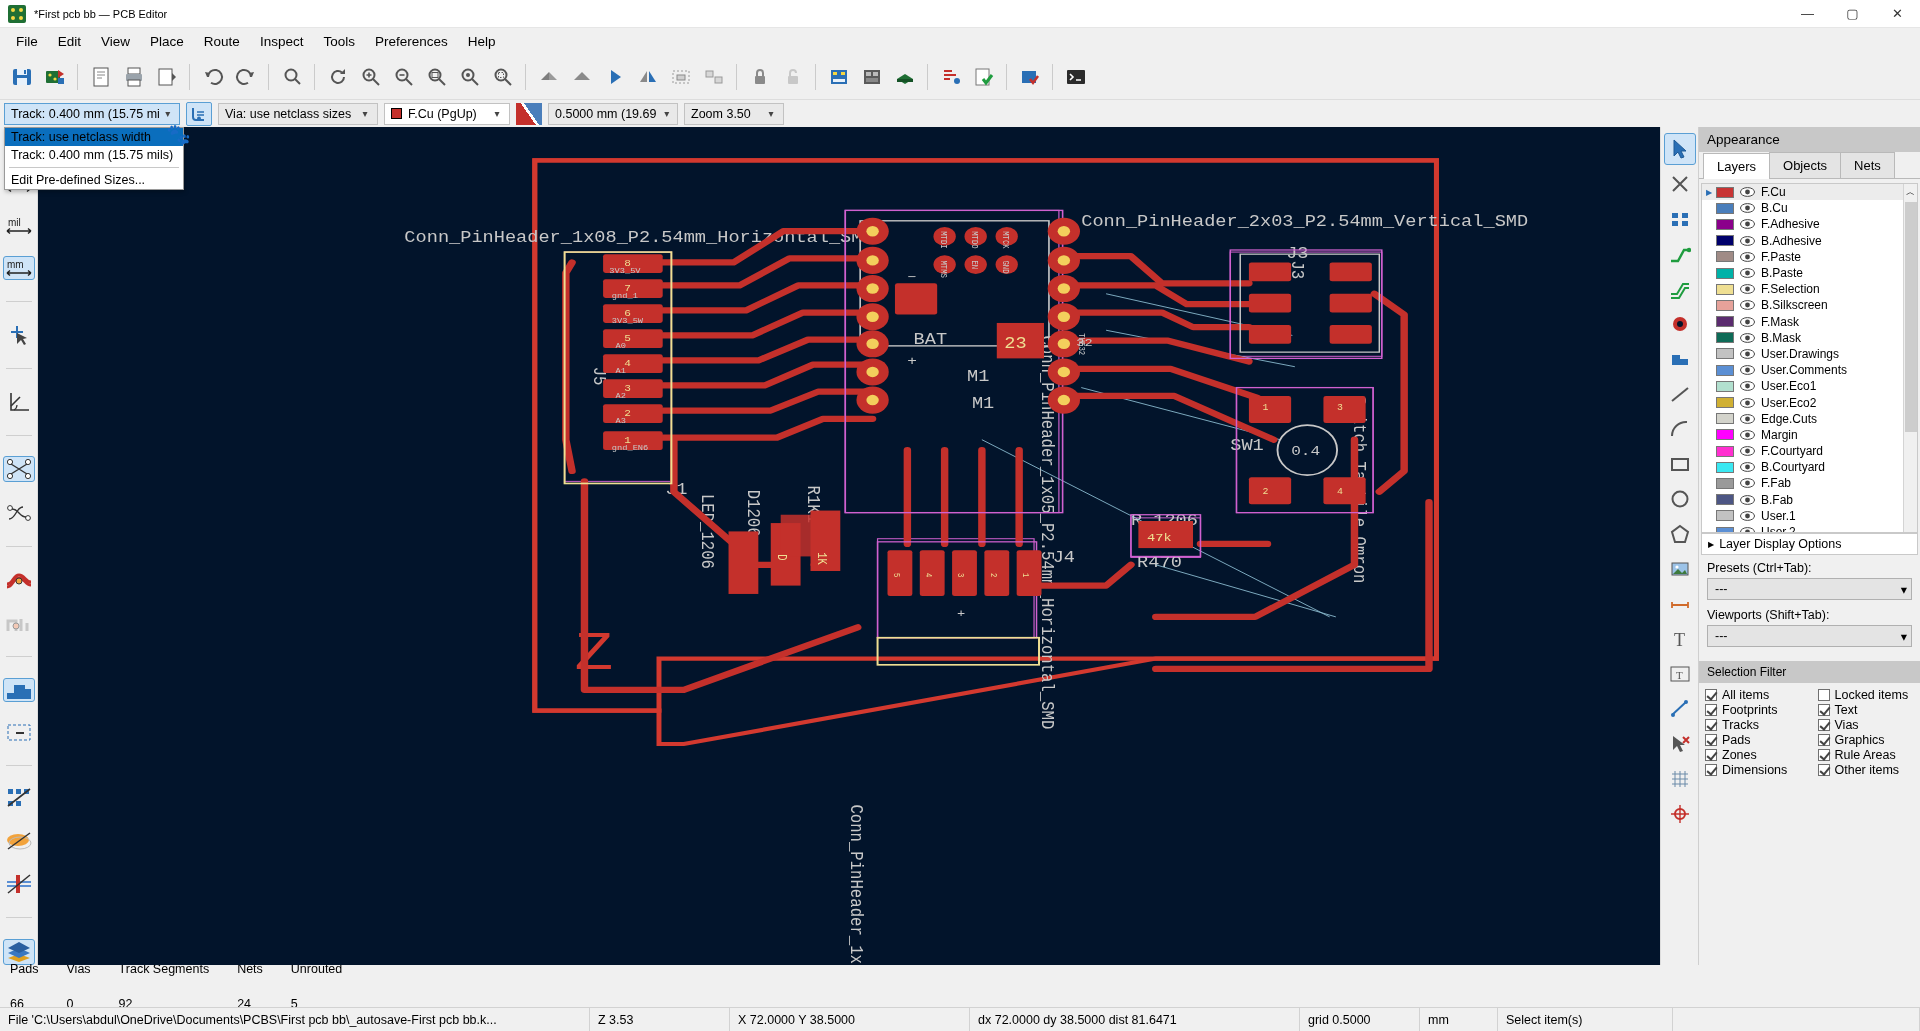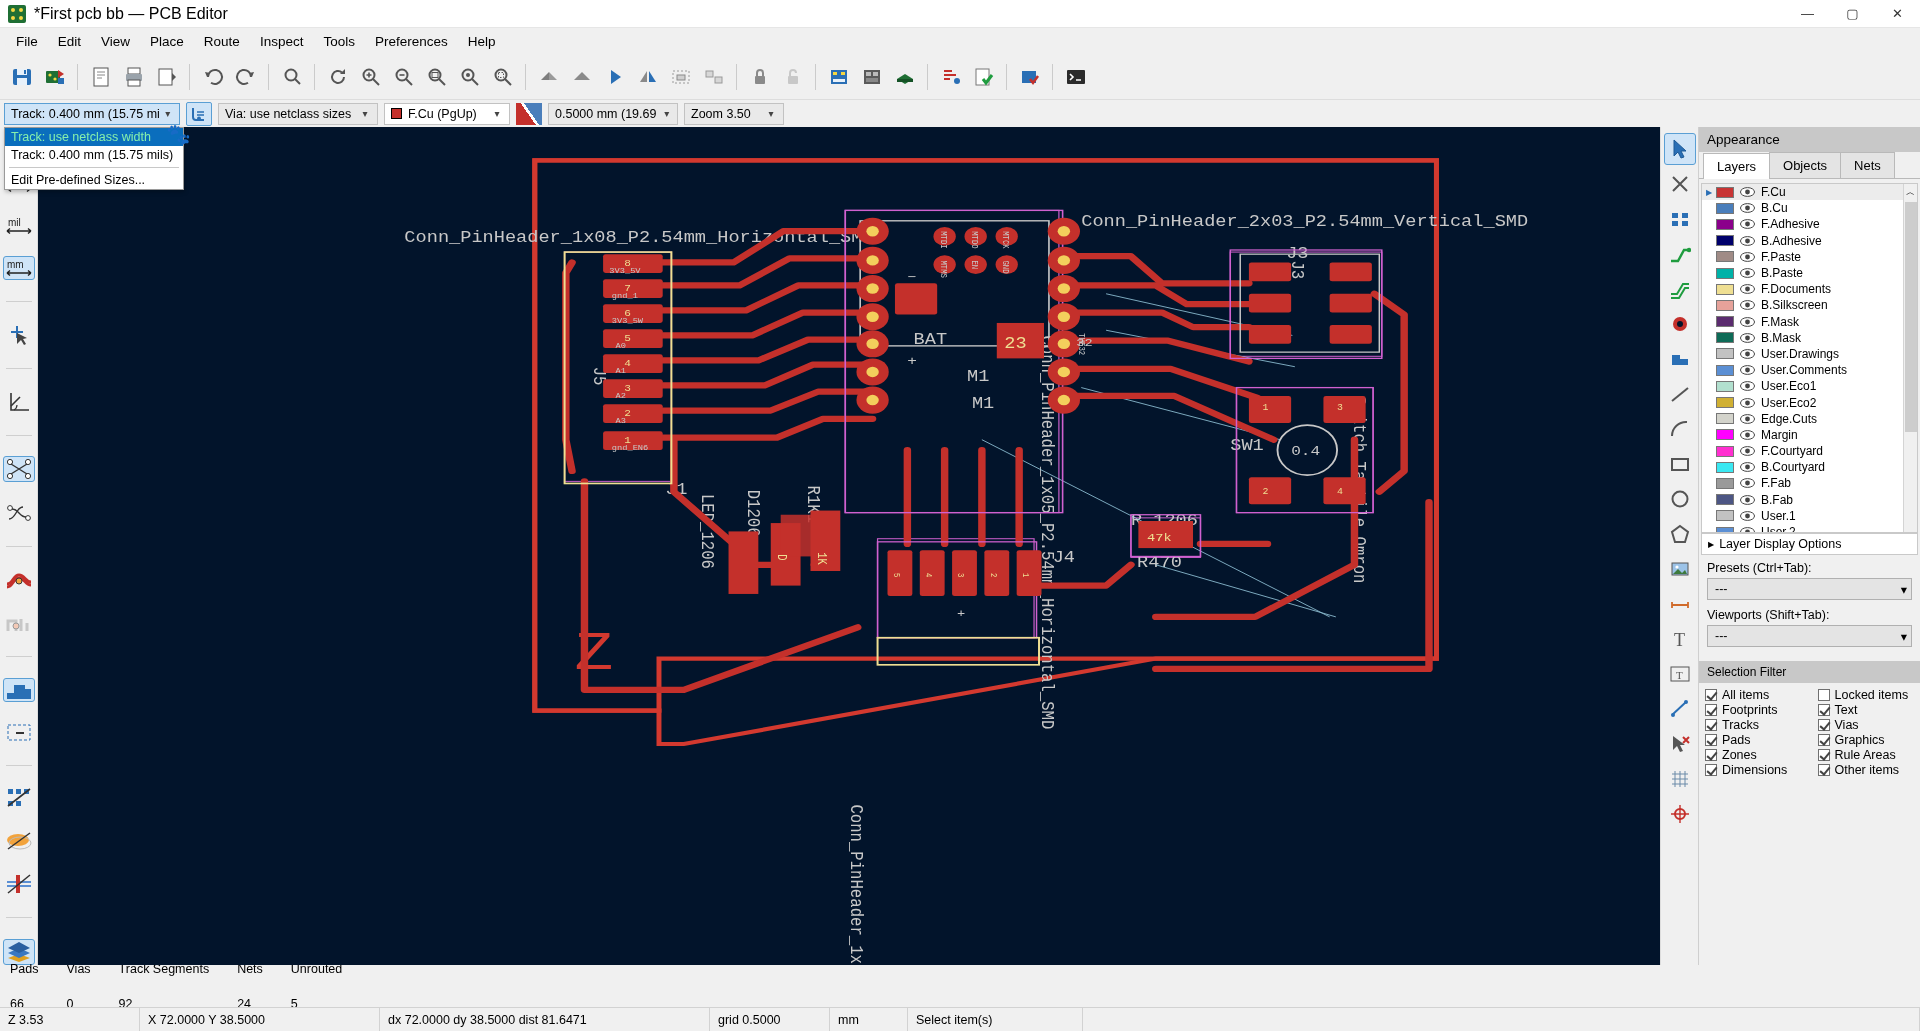--- a/index.html
+++ b/index.html
@@ -14,21 +14,21 @@
 
   
   .titlebar {
     height:28px; background:#ffffff; display:flex; align-items:center;
     border-bottom:1px solid #e6e6e6; flex:0 0 28px;
   }
   .tb-icon { width:18px; height:18px; margin-left:8px; margin-right:8px;
     background:#1f6f34; border-radius:2px; position:relative; flex:0 0 18px; }
   .tb-icon:before { content:""; position:absolute; left:3px; top:3px; width:4px; height:4px;
     background:#f5d742; border-radius:50%; box-shadow: 8px 0 0 #f5d742, 0 8px 0 #f5d742, 8px 8px 0 #f5d742;}
-  .tb-title { font-size:16px; color:#000; }
+  .tb-title { font-size:11px; color:#000; }
   .tb-spacer { flex:1 1 auto; }
   .win-btn { width:45px; height:28px; display:flex; align-items:center; justify-content:center;
     font-size:13px; color:#333; cursor:default; }
 
   
   .menubar { height:26px; background:#f0f0f0; display:flex; align-items:center;
     padding-left:6px; flex:0 0 26px; }
   .menu-item { padding:3px 10px; font-size:13.5px; cursor:default; }
 
   
@@ -56,21 +56,21 @@
   .combo.open-head { background:#cfe4f7; border:1px solid #5a9fd4; }
   .swatch { width:11px; height:11px; border:1px solid #000; margin-right:6px; flex:0 0 11px; }
 
   
   .dropdown {
     position:absolute; left:4px; top:27px; width:180px; background:#fff;
     border:1px solid #9a9a9a; z-index:60; box-shadow:1px 2px 4px rgba(0,0,0,.25);
     font-size:12.5px;
   }
   .dd-item { padding:2px 6px; white-space:nowrap; }
-  .dd-item.sel { background:#0a6ebd; color:#86efac; }
+  .dd-item.sel { background:#0a6ebd; color:#000000; }
   .dd-sep { height:1px; background:#c8c8c8; margin:3px 4px; }
   .dd-cursor { position:absolute; right:-8px; top:-6px; font-size:20px; }
 
   .tbtn-sq { width:26px; height:24px; display:flex; align-items:center; justify-content:center;
      border:1px solid #5a9fd4; background:#cfe4f7; border-radius:2px; }
   .netcolor { width:26px; height:22px; background:#c4302b; position:relative; overflow:hidden; }
   .netcolor:after{content:"";position:absolute;inset:0;
      background:linear-gradient(55deg,#c4302b 0 48%,#fff 48% 56%,#4a7ebb 56% 100%);}
 
   
@@ -982,21 +982,21 @@
           </div>
         <div class="layer-row">
             <span class="lr-arrow"></span>
             <span class="lr-sw" style="background:#efdf92"></span>
             <span class="lr-eye">
               <svg width="15" height="10" viewBox="0 0 15 10">
                 <ellipse cx="7.5" cy="5" rx="7" ry="4.4" fill="#fff" stroke="#444"></ellipse>
                 <circle cx="7.5" cy="5" r="2.4" fill="#444"></circle>
               </svg>
             </span>
-            <span>F.Documents</span>
+            <span>F.Selection</span>
           </div>
         <div class="layer-row">
             <span class="lr-arrow"></span>
             <span class="lr-sw" style="background:#e6a29a"></span>
             <span class="lr-eye">
               <svg width="15" height="10" viewBox="0 0 15 10">
                 <ellipse cx="7.5" cy="5" rx="7" ry="4.4" fill="#fff" stroke="#444"></ellipse>
                 <circle cx="7.5" cy="5" r="2.4" fill="#444"></circle>
               </svg>
             </span>
@@ -1252,20 +1252,21 @@
       <span class="k">Nets</span>
       <span class="v">24</span>
     </div>
     <div class="stat">
       <span class="k">Unrouted</span>
       <span class="v">5</span>
     </div>
   </div>
 
   <div class="statusbar">
+    <div class="sb-cell" style="width:590px">File 'C:\Users\abdul\OneDrive\Documents\PCBS\First pcb bb\_autosave-First pcb bb.k...</div>
     <div class="sb-cell" style="width:140px">Z 3.53</div>
     <div class="sb-cell" style="width:240px">X 72.0000  Y 38.5000</div>
     <div class="sb-cell" style="width:330px">dx 72.0000  dy 38.5000  dist 81.6471</div>
     <div class="sb-cell" style="width:120px">grid 0.5000</div>
     <div class="sb-cell" style="width:78px">mm</div>
     <div class="sb-cell" style="width:175px">Select item(s)</div>
     <div class="sb-cell grow"></div>
   </div>
 </div>
 

